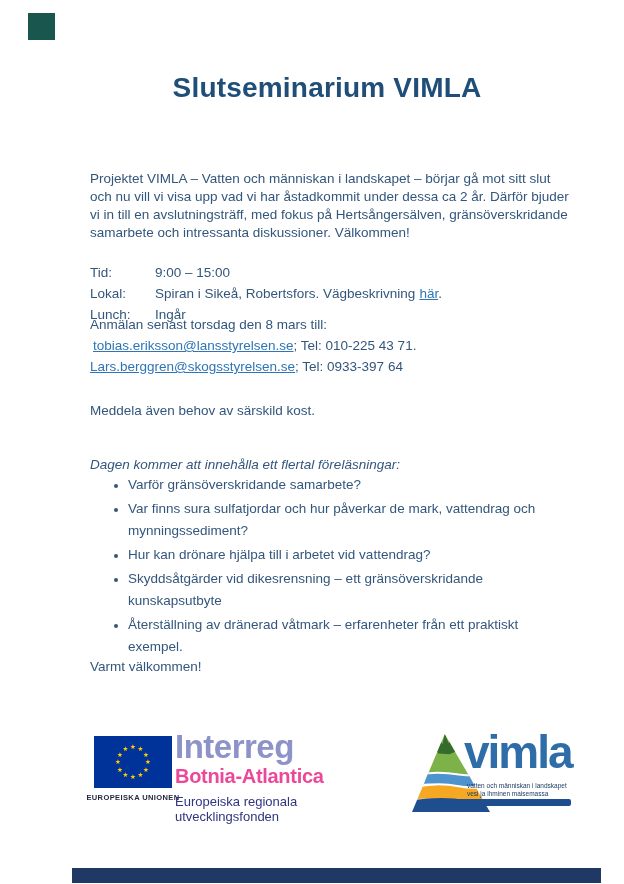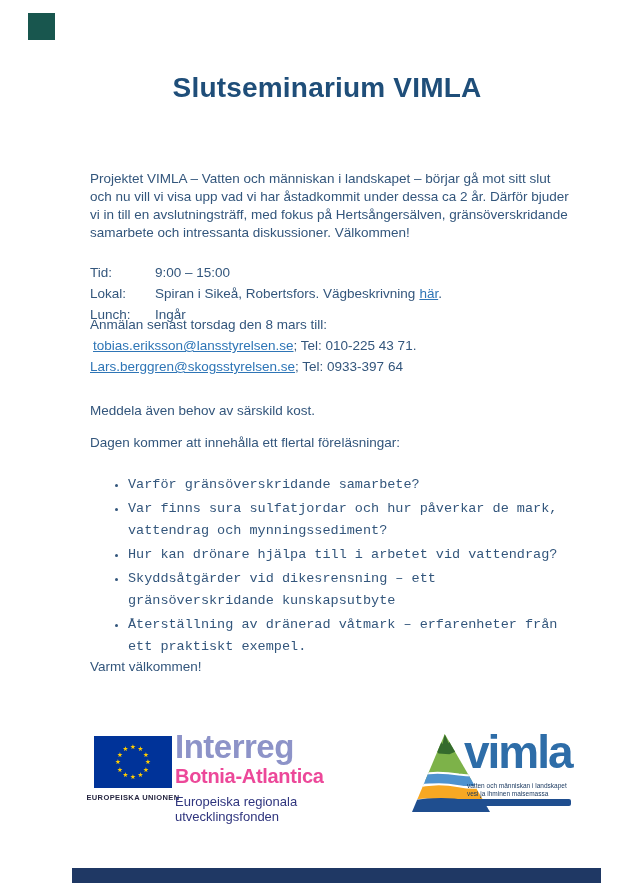--- a/index.html
+++ b/index.html
@@ -24,23 +24,23 @@
   .details { top:262px; line-height:21px; }
   .detail-row { display:flex; }
   .detail-label { width:65px; flex:0 0 65px; }
 
   .reg { top:314px; line-height:21px; }
   .reg-line1 { padding-left:3px; }
   a.doclink { color:#2E75B6; text-decoration:underline; cursor:pointer; }
   .lokal-link { margin-left:4px; }
 
   .diet { top:402px; }
-  .agenda-intro { top:434px; }
+  .agenda-intro { top:456px;font-style:italic; }
 
-  .bullets { top:474px;font-family:Liberation Mono, monospace; }
+  .bullets { top:474px; }
   .bullets ul { margin:0; padding-left:38px; list-style:disc; }
   .bullets li { line-height:22px; margin-bottom:2px; }
   .bullets li::marker { color:#33567C; font-size:12px; }
 
   .closing { top:658px; }
 
   
   .eu-block { position:absolute; left:70px; top:736px; width:96px; text-align:center; }
   .eu-flag { display:block; margin:0 auto; }
   .eu-label { margin-top:5px; font-size:7.5px; font-weight:bold; letter-spacing:.4px; color:#262640; white-space:nowrap; }

